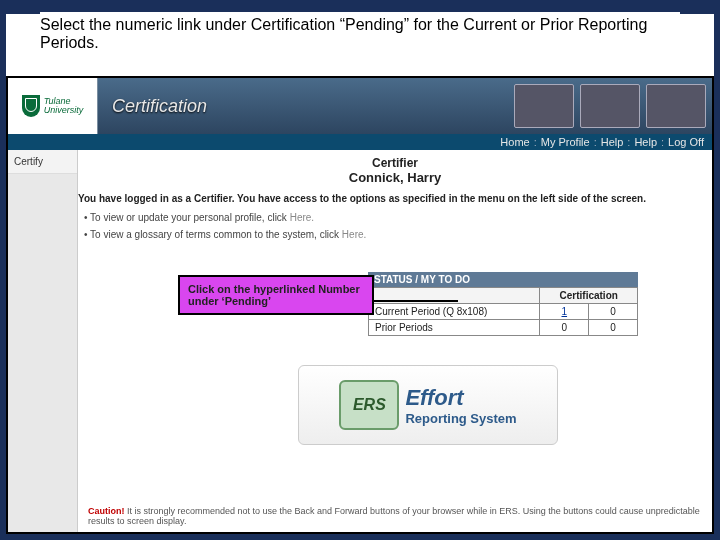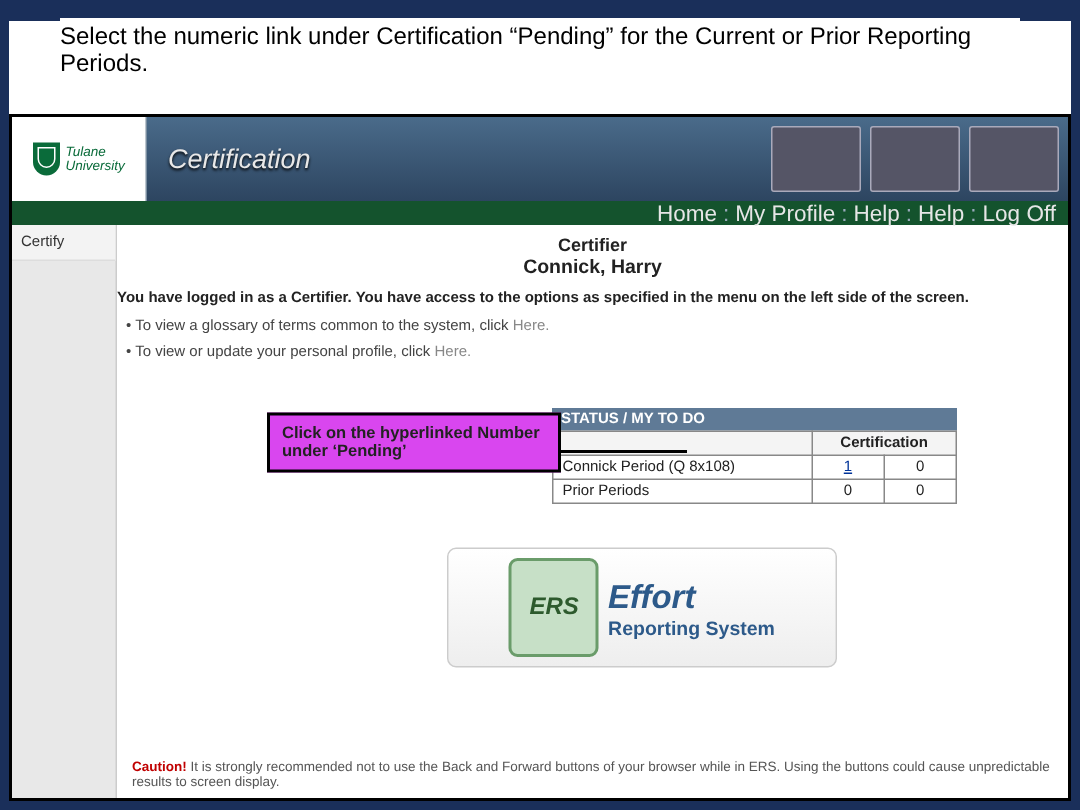--- a/index.html
+++ b/index.html
@@ -11,21 +11,21 @@
   .app { position: absolute; top: 76px; left: 6px; right: 6px; bottom: 6px; border: 2px solid #000; background: #fff; }
   .banner { height: 56px; background: linear-gradient(#4a6b8a,#2d4560); display:flex; align-items:center; position: relative; }
   .logo { width: 90px; height: 56px; background: #fff; display: flex; align-items: center; justify-content: center; border-right: 1px solid #7a8ea0; }
   .logo-inner { display: flex; align-items: center; gap: 4px; }
   .shield { width: 18px; height: 22px; background: #0a6b3a; border-radius: 0 0 10px 10px; position: relative; }
   .shield::after { content:""; position:absolute; top:3px; left:3px; right:3px; bottom:5px; border:1px solid #fff; border-radius: 0 0 6px 6px;}
   .uname { font-size: 9px; font-style: italic; color: #0a6b3a; line-height: 1; }
   .cert-label { color: #e8e8e8; font-size: 18px; font-style: italic; margin-left: 14px; text-shadow: 0 1px 2px #000; }
   .banner-images { position: absolute; right: 6px; top: 4px; bottom: 4px; display: flex; gap: 6px; align-items: center;}
   .bimg { width: 60px; height: 44px; background: #556; border: 1px solid #aab; border-radius: 2px; }
-  .topnav { height: 16px; background: #14532d; color: #e6e6e6; font-size: 15px; display: flex; justify-content: flex-end; align-items: center; padding-right: 8px; gap: 4px; padding-left: 40px;}
+  .topnav { height: 16px; background: #0c4a6e; color: #e6e6e6; font-size: 11px; display: flex; justify-content: flex-end; align-items: center; padding-right: 8px; gap: 4px; padding-left: 40px;}
   .topnav span.sep { color: #9ab;}
   .body-row { display: flex; height: calc(100% - 72px); }
   .sidebar { width: 70px; background: #e8e8e8; border-right: 1px solid #ccc; }
   .side-cert { height: 30px; background: linear-gradient(#9bb5cc,#4f7494); color: #fff; font-size: 10px; font-weight: bold; display:flex; align-items:center; padding-left:6px; border-bottom: 1px solid #345; }
   .side-btn { font-size: 10px; padding: 6px; color: #333; border-bottom: 1px solid #ddd; cursor: pointer; background: #f3f3f3;}
   .main { flex: 1; padding: 6px 0; font-size: 11px; color: #222; position: relative;}
   .certifier-h { text-align: center; font-weight: bold; font-size: 12px; }
   .certifier-n { text-align: center; font-weight: bold; font-size: 13px; margin-bottom: 8px;}
   .intro { font-size: 10px; font-weight: bold; margin-bottom: 8px;}
   .bullet { font-size: 10px; margin-left: 6px; margin-bottom: 6px; color: #444;}
@@ -33,21 +33,21 @@
   .status-wrap { position: absolute; left: 290px; top: 122px; width: 270px; }
   .status-title { background: #5f7a96; color: #fff; font-size: 10px; font-weight: bold; padding: 2px 6px; }
   table.status { width: 100%; border-collapse: collapse; font-size: 10px; }
   table.status th, table.status td { border: 1px solid #888; padding: 2px 6px; text-align: center; background: #fff;}
   table.status th { font-weight: bold; background: #f4f4f4;}
   table.status td.rowlabel { text-align: left; }
   table.status a { color: #003399; text-decoration: underline;}
   .callout { position: absolute; left: 100px; top: 125px; width: 196px; background: #d946ef; border: 2px solid #000; padding: 6px 8px; font-size: 11px; font-weight: bold; z-index: 5;}
   .callout-line { position: absolute; left: 280px; top: 150px; width: 100px; height: 2px; background: #000; z-index:4;}
   .ers { position: absolute; left: 220px; top: 215px; width: 260px; height: 80px; border: 1px solid #ccc; border-radius: 6px; display:flex; align-items:center; justify-content:center; gap:6px; background: linear-gradient(#fff,#eee);}
-  .ers-icon { width: 60px; height: 66px; background: #c7e0c7; border: 2px solid #6a9c6a; border-radius: 6px; display:flex; align-items:center; justify-content:center; font-weight:bold; font-style:italic; color:#2d5a2d; font-size: 16px;}
+  .ers-icon { width: 60px; height: 50px; background: #c7e0c7; border: 2px solid #6a9c6a; border-radius: 6px; display:flex; align-items:center; justify-content:center; font-weight:bold; font-style:italic; color:#2d5a2d; font-size: 16px;}
   .ers-text .l1 { font-size: 22px; font-weight: bold; font-style: italic; color: #2d5a8a;}
   .ers-text .l2 { font-size: 13px; font-weight: bold; color: #2d5a8a;}
   .caution { position: absolute; left: 10px; right: 10px; bottom: 6px; font-size: 9px; color: #555;}
   .caution b { color: #c00000; }
 </style>
 </head>
 <body>
 
 <div class="stage">
   <div class="slide-bg"></div>
@@ -87,36 +87,36 @@
 
     <div class="body-row">
       <div class="sidebar">
         <div class="side-btn">Certify</div>
       </div>
 
       <div class="main">
         <div class="certifier-h">Certifier</div>
         <div class="certifier-n">Connick, Harry</div>
         <div class="intro">You have logged in as a Certifier. You have access to the options as specified in the menu on the left side of the screen.</div>
+        <div class="bullet">• <span>To view or update your personal profile, click </span><a href="#">Here.</a></div>
         <div class="bullet">• <span>To view a glossary of terms common to the system, click </span><a href="#">Here.</a></div>
-        <div class="bullet">• <span>To view or update your personal profile, click </span><a href="#">Here.</a></div>
 
         <div class="callout">Click on the hyperlinked Number under ‘Pending’</div>
         <div class="callout-line"></div>
 
         <div class="status-wrap">
           <div class="status-title">STATUS / MY TO DO</div>
           <table class="status">
             <tbody>
                 <tr>
               <th></th>
               <th colspan="2">Certification</th>
             </tr>
             <tr>
-              <td class="rowlabel">Connick Period (Q 8x108)</td>
+              <td class="rowlabel">Current Period (Q 8x108)</td>
               <td><a href="#">1</a></td>
               <td>0</td>
             </tr>
             <tr>
               <td class="rowlabel">Prior Periods</td>
               <td>0</td>
               <td>0</td>
             </tr>
           </tbody>
             </table>

